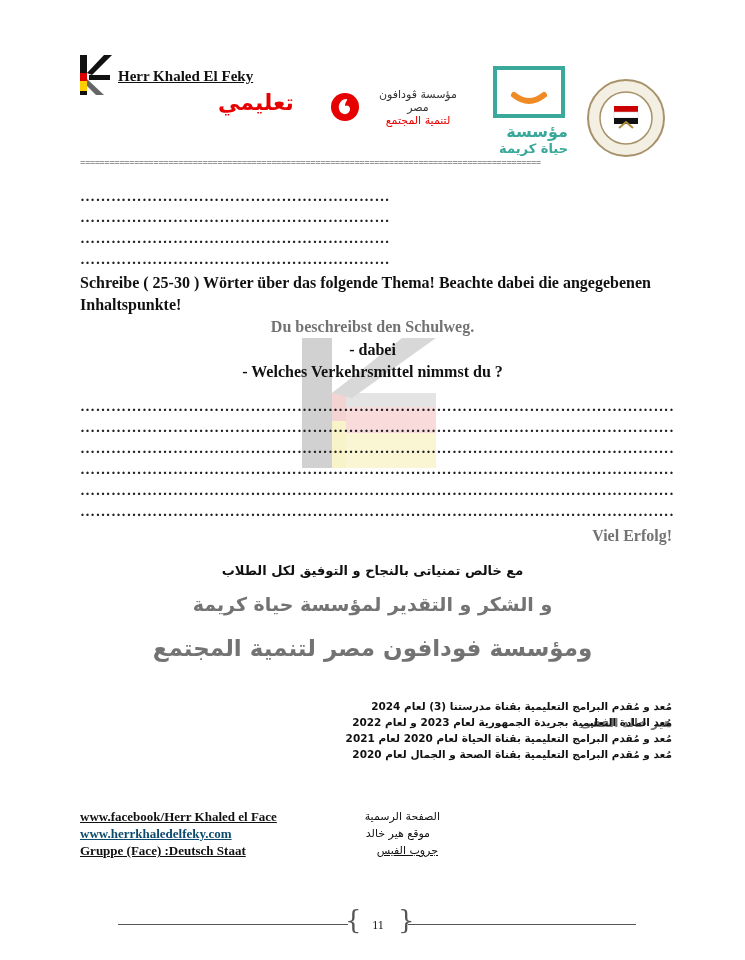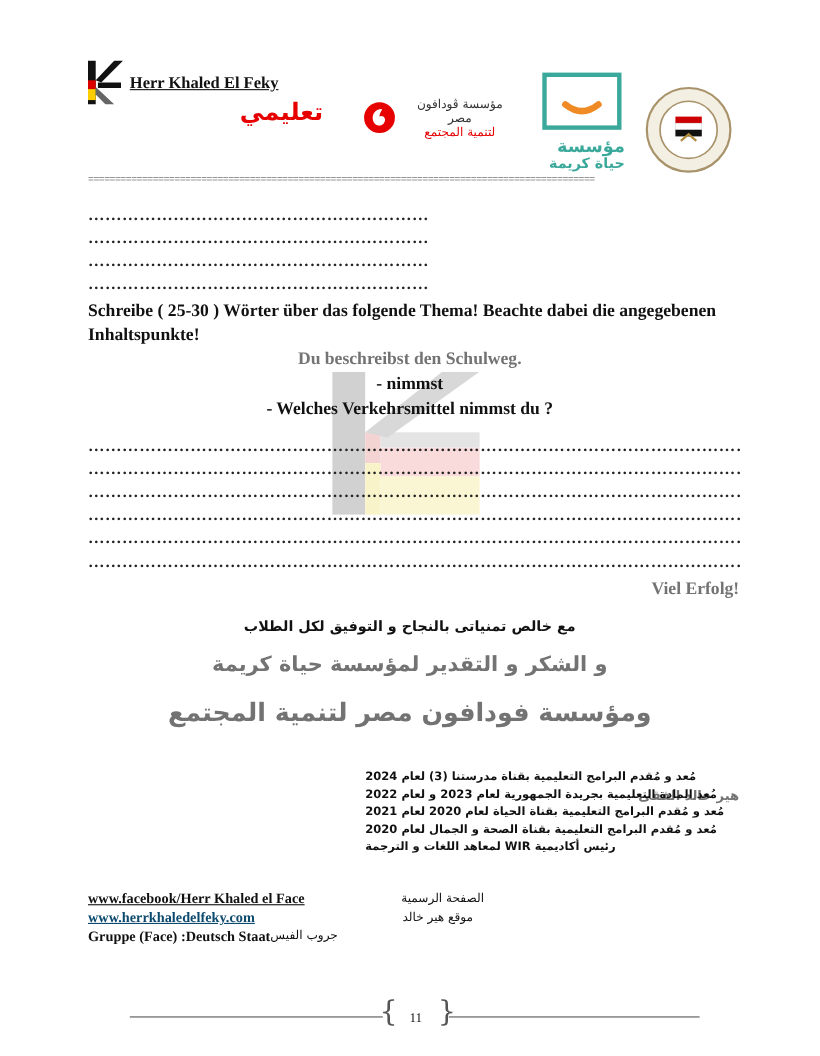--- a/index.html
+++ b/index.html
@@ -88,57 +88,56 @@
     <rect x="44" y="55" width="90" height="14" fill="#c5c5c5"></rect>
     <polygon points="30,55 100,0 134,0 50,60" fill="#a9a9a9"></polygon>
     <rect x="30" y="83" width="14" height="47" fill="#f2e58a"></rect>
     <rect x="44" y="95" width="90" height="35" fill="#f5ec9e"></rect>
     <rect x="44" y="69" width="90" height="26" fill="#f4b0b0"></rect>
   </svg>
 </div>
 
 <div class="abs task">Schreibe ( 25-30 ) Wörter über das folgende Thema! Beachte dabei die angegebenen Inhaltspunkte!</div>
 <div class="abs topic red" style="top:318px;">Du beschreibst den Schulweg.</div>
-<div class="abs topic" style="top:341px;">- nimmst</div>
+<div class="abs topic" style="top:341px;">- dabei</div>
 <div class="abs topic" style="top:363px;">- Welches Verkehrsmittel nimmst du ?</div>
 
 <div class="abs" style="left:80px; top:396px; width:594px;">
   <div class="dots">………………………………………………………………………………………………………</div>
   <div class="dots">………………………………………………………………………………………………………</div>
   <div class="dots">………………………………………………………………………………………………………</div>
   <div class="dots">………………………………………………………………………………………………………</div>
   <div class="dots">………………………………………………………………………………………………………</div>
   <div class="dots">………………………………………………………………………………………………………</div>
 </div>
 
 <div class="abs red" style="left:560px; top:527px; width:112px; text-align:right; font-weight:bold; font-size:16px;">Viel Erfolg!</div>
 
 <div class="abs ar" style="left:0; width:745px; top:563px; text-align:center; font-size:13px; color:#111;">مع خالص تمنياتى بالنجاح و التوفيق لكل الطلاب</div>
 <div class="abs ar red" style="left:0; width:745px; top:593px; text-align:center; font-size:19px;">و الشكر و التقدير لمؤسسة حياة كريمة</div>
 <div class="abs ar red" style="left:0; width:745px; top:635px; text-align:center; font-size:23px;">ومؤسسة فودافون مصر لتنمية المجتمع</div>
 
 <div class="abs ar red" style="right:73px; top:716px; font-size:12px; text-align:right;">هير خالد الفقى</div>
-<div class="abs ar" style="right:73px; top:698px; width:340px; font-size:10.5px; line-height:16px; text-align:left; color:#111;">
+<div class="abs ar" style="right:73px; top:698px; width:340px; font-size:10.5px; line-height:16px; text-align:right; color:#111;">
   <div>مُعد و مُقدم البرامج التعليمية بقناة مدرستنا (3) لعام 2024</div>
   <div>مُعد المادة التعليمية بجريدة الجمهورية لعام  2023 و لعام 2022</div>
   <div>مُعد و مُقدم البرامج التعليمية بقناة الحياة لعام 2020  لعام 2021</div>
   <div>مُعد و مُقدم البرامج التعليمية بقناة الصحة و الجمال لعام 2020</div>
-  <div>رئيس أكاديمية  WIR  لمعاهد اللغات و الترجمة</div>
 </div>
 
 <div class="abs" style="left:80px; top:808px; width:360px; font-size:13px; line-height:17px;">
   <div style="display:flex; justify-content:space-between;">
     <span style="font-weight:bold; text-decoration:underline;">www.facebook/Herr Khaled el Face</span>
     <span class="ar" style="font-weight:normal; font-size:11px;">الصفحة الرسمية</span>
   </div>
   <div style="display:flex; justify-content:space-between; padding-right:10px;">
     <a style="font-weight:bold; text-decoration:underline; color:#0c4a6e;">www.herrkhaledelfeky.com</a>
     <span class="ar" style="font-weight:normal; font-size:11px;">موقع هير خالد</span>
   </div>
-  <div style="display:flex; padding-right:2px;">
+  <div style="display:flex; justify-content:space-between; padding-right:2px;text-decoration:underline;">
     <span style="font-weight:bold;">Gruppe (Face) :Deutsch  Staat</span>
     <span class="ar" style="font-weight:normal; font-size:11px;">جروب الفيس</span>
   </div>
 </div>
 
 <div class="abs footer-line" style="left:118px; width:230px;"></div>
 <div class="abs footer-line" style="left:408px; width:228px;"></div>
 <div class="abs brace" style="left:345px;">{</div>
 <div class="abs brace" style="left:398px;">}</div>
 <div class="abs page-num">11</div>

